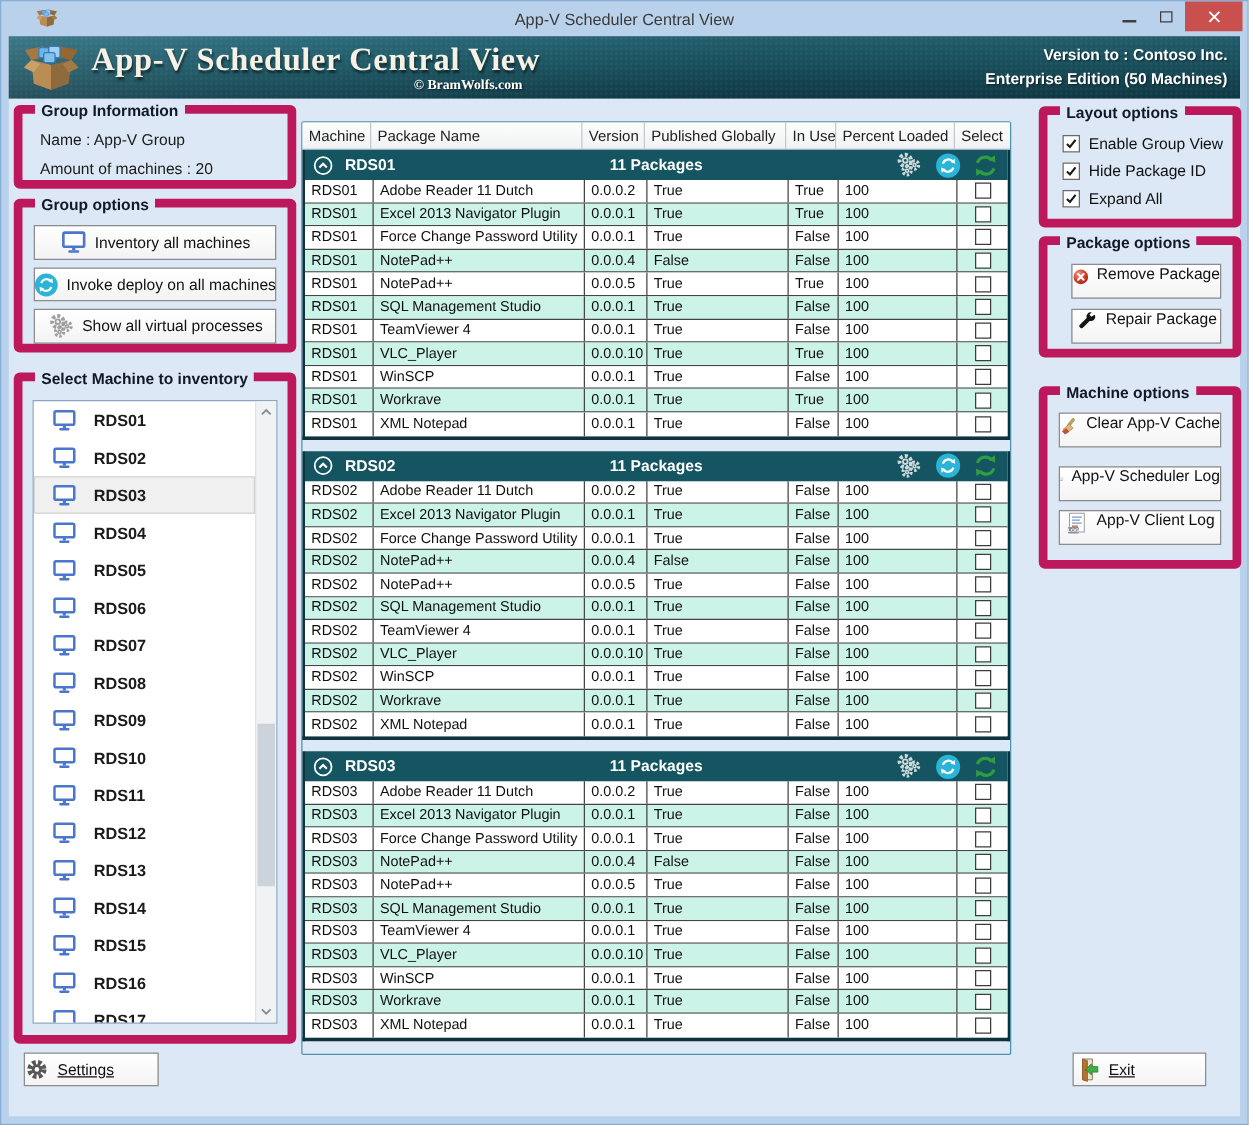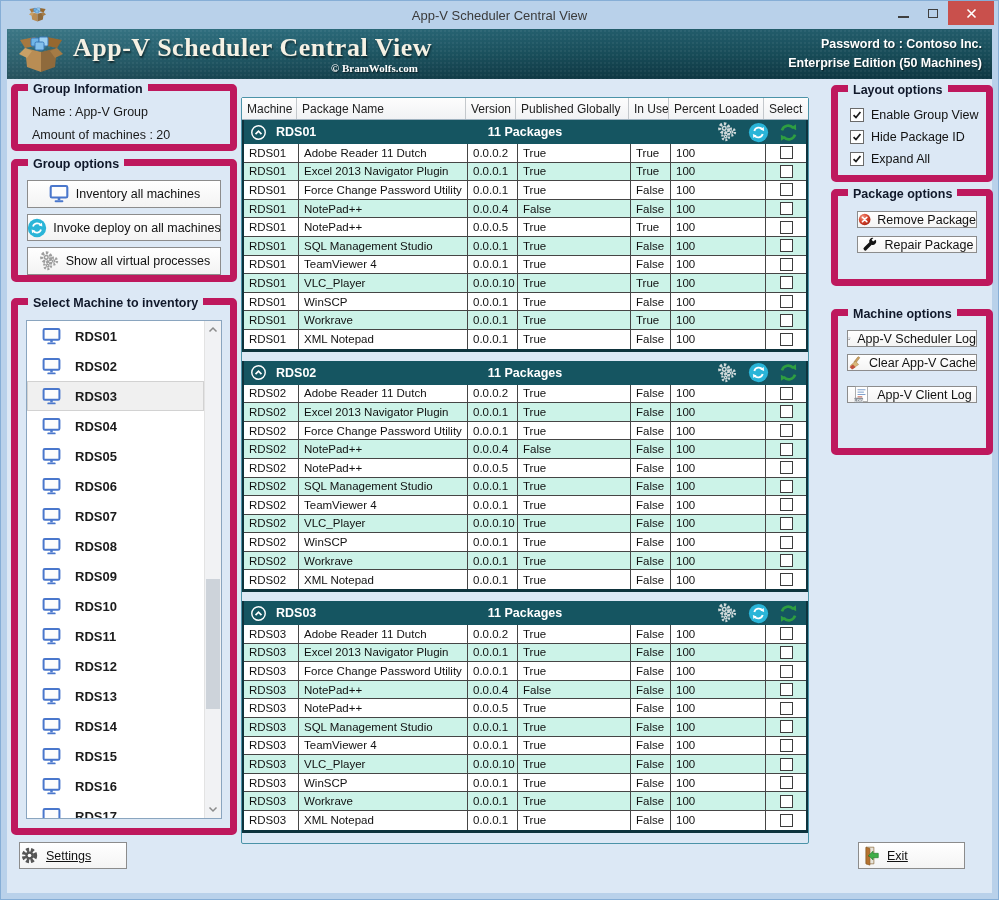--- a/index.html
+++ b/index.html
@@ -82,21 +82,21 @@
   .cell-select { justify-content:center; padding-left:0 !important; }
   .row-check { width:13px; height:13px; background:#fff; border:1px solid #3c3c3c; }
 
   
   .gb-layout { left:824px; top:6px; width:162px; height:97px; padding:16px 0 0 12px; }
   .chk-row { display:flex; align-items:center; gap:7px; margin-bottom:8px; }
   .chk-box { width:14px; height:14px; background:#fff; border:1px solid #6a6a6a; display:flex; align-items:center; justify-content:center; }
   .chk-label { font-size:12.5px; color:#111; white-space:nowrap; }
   .gb-package { left:824px; top:110px; width:162px; height:97px; padding:15px 9px 0 19px; display:flex; flex-direction:column; gap:8px; }
   .gb-machineopts { left:824px; top:230px; width:162px; height:146px; padding:14px 9px 0 9px; display:flex; flex-direction:column; gap:7px; }
-  .side-btn { height:17px; background:linear-gradient(#ffffff,#f4f4f4); border:1px solid #8c8c8c; display:flex; align-items:center; justify-content:center; gap:6px; font-size:12.5px; color:#111; cursor:default; white-space:nowrap; }
+  .side-btn { height:28px; background:linear-gradient(#ffffff,#f4f4f4); border:1px solid #8c8c8c; display:flex; justify-content:center; gap:6px; font-size:12.5px; color:#111; cursor:default; white-space:nowrap; }
   .gap-after { margin-bottom:8px; }
 </style>
 </head>
 <body>
 
 <svg width="0" height="0" style="position:absolute">
   <defs>
     <radialGradient id="gradRed" cx="35%" cy="30%" r="75%">
       <stop offset="0%" stop-color="#f49a85"></stop>
         <stop offset="55%" stop-color="#d6432c"></stop>
@@ -227,21 +227,21 @@
     <div class="banner-left">
       <svg class="banner-logo">
           <use href="#icon-box"></use>
         </svg>
       <div>
         <div class="banner-title">App-V Scheduler Central View</div>
         <div class="banner-byline">© BramWolfs.com</div>
       </div>
     </div>
     <div class="banner-license">
-      <div>Password to : Contoso Inc.</div>
+      <div>Version to : Contoso Inc.</div>
       <div>Enterprise Edition (50 Machines)</div>
     </div>
   </div>
 
   <div class="body">
 
     <div class="groupbox gb-info">
       <span class="gb-label">Group Information</span>
       <div class="gb-info-line l1">Name : App-V Group</div>
       <div class="gb-info-line l2">Amount of machines : 20</div>
@@ -876,32 +876,32 @@
       <div class="side-btn">
         <svg width="18" height="18">
             <use href="#icon-wrench"></use>
           </svg>
         <span>Repair Package</span>
       </div>
     </div>
 
     <div class="groupbox gb-machineopts">
       <span class="gb-label">Machine options</span>
+      <div class="side-btn gap-after">
+        <svg width="20" height="20">
+            <use href="#icon-broom"></use>
+          </svg>
+        <span>Clear App-V Cache</span>
+      </div>
       <div class="side-btn">
         <svg width="19" height="19">
             <use href="#icon-log"></use>
           </svg>
         <span>App-V Scheduler Log</span>
       </div>
-      <div class="side-btn gap-after">
-        <svg width="20" height="20">
-            <use href="#icon-broom"></use>
-          </svg>
-        <span>Clear App-V Cache</span>
-      </div>
       <div class="side-btn">
         <svg width="19" height="19">
             <use href="#icon-log"></use>
           </svg>
         <span>App-V Client Log</span>
       </div>
     </div>
 
     <div class="footer-btn btn-settings">
       <svg width="19" height="19">

